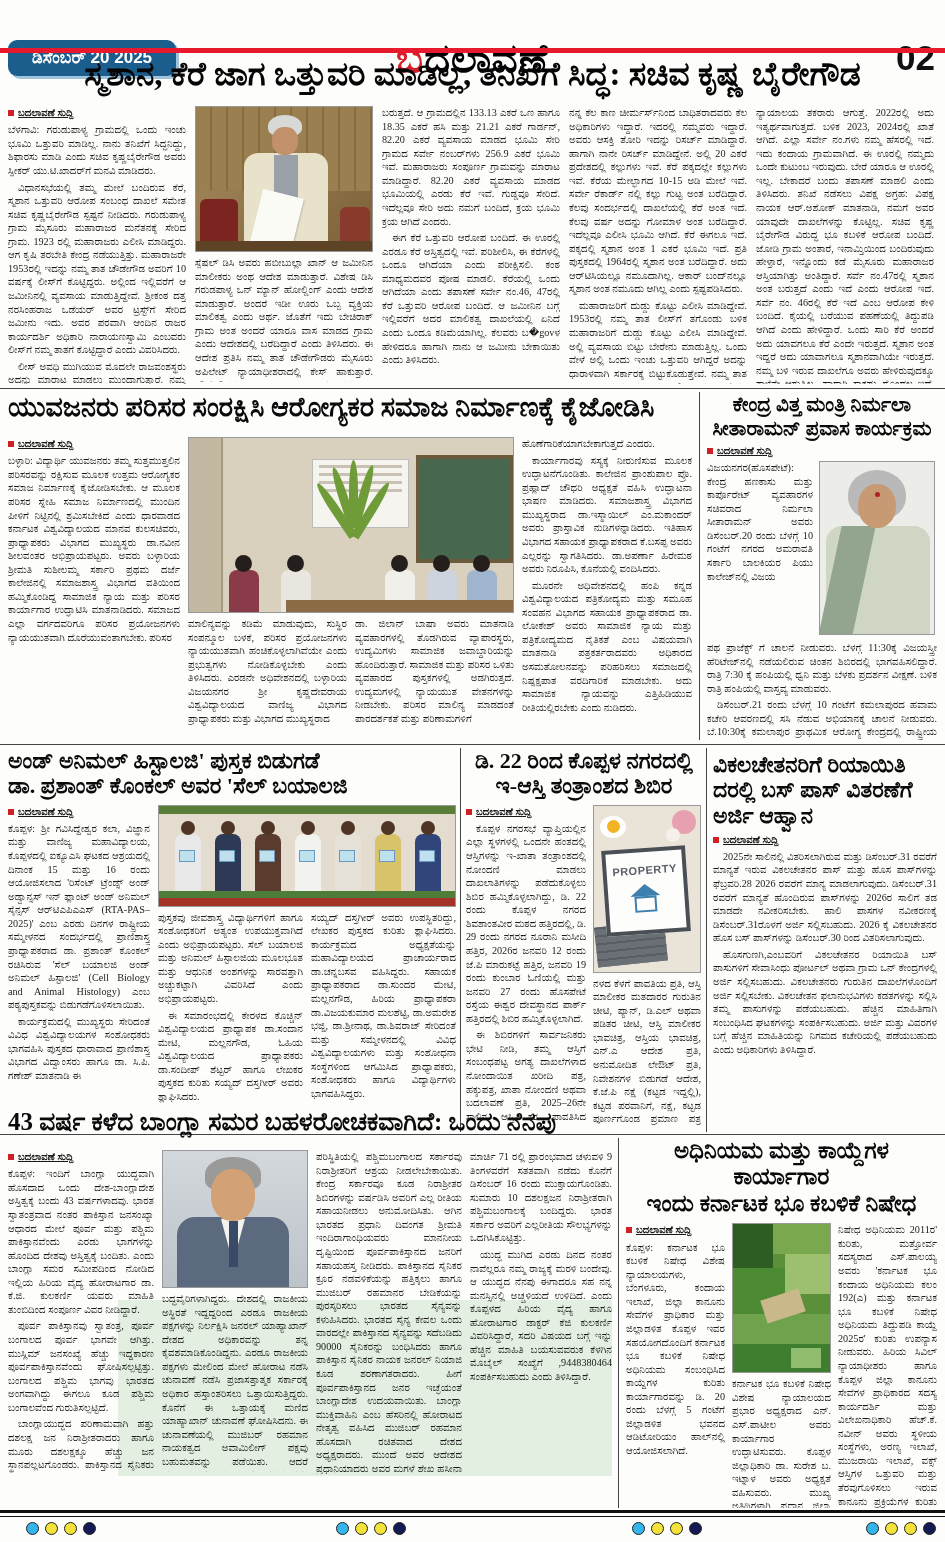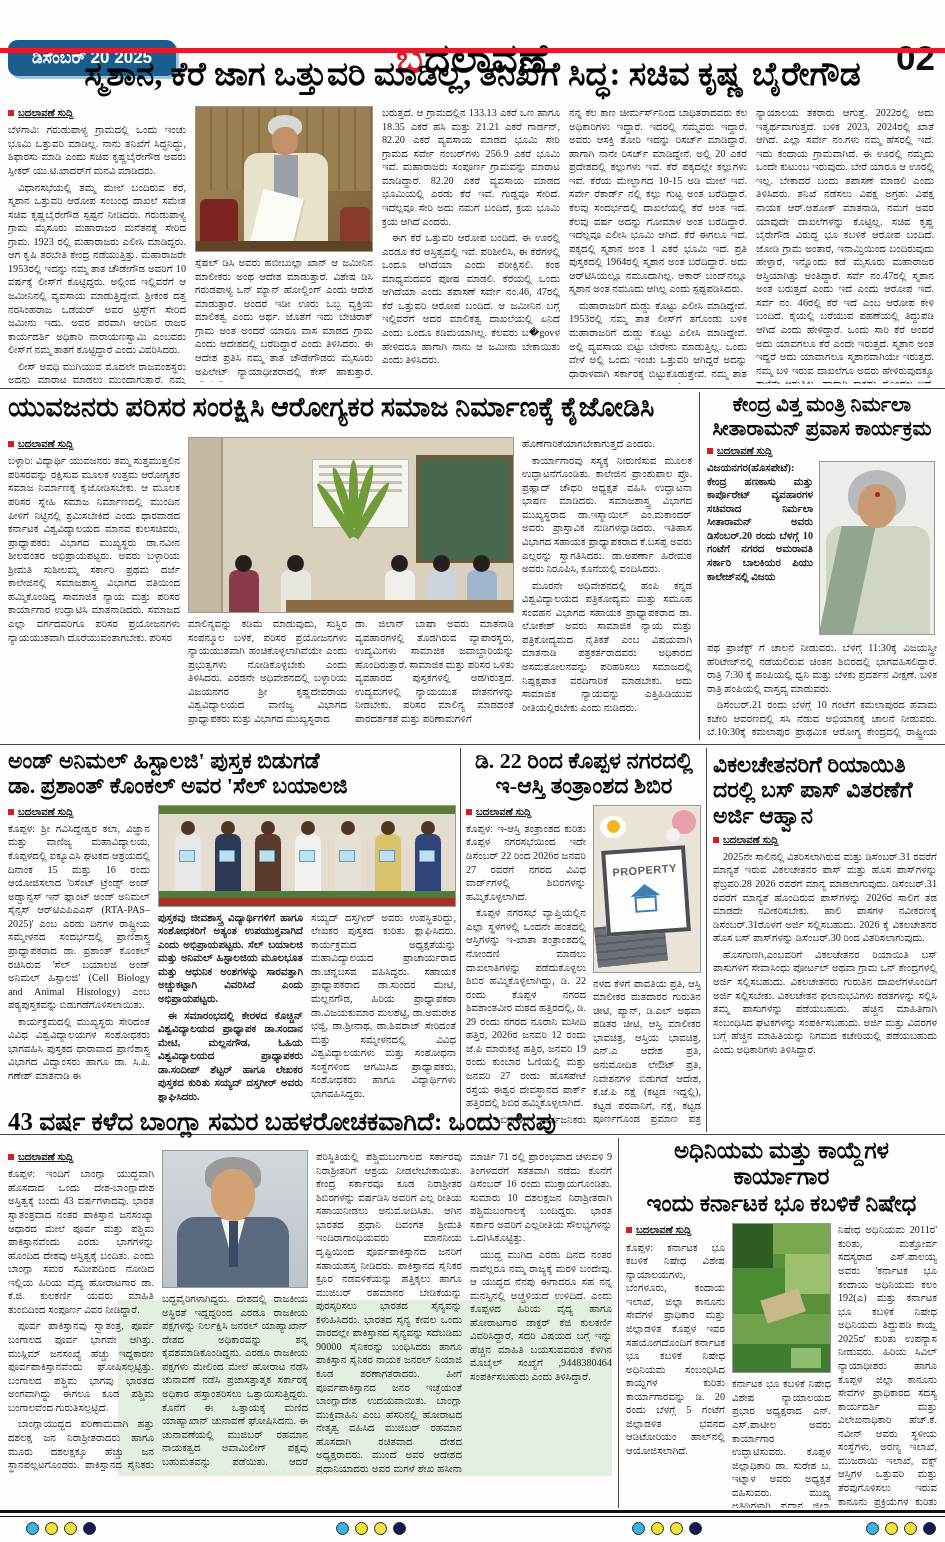--- a/index.html
+++ b/index.html
@@ -219,21 +219,21 @@
   </div>
 
   <div class="vrule" style="left:699px;top:392px;height:348px;"></div>
 
   <div style="position:absolute;left:707px;top:392px;width:230px;height:348px;overflow:hidden;">
     <div class="h2b" style="text-align:center;">
       <div>ಕೇಂದ್ರ ವಿತ್ತ ಮಂತ್ರಿ ನಿರ್ಮಲಾ</div>
       <div>ಸೀತಾರಾಮನ್ ಪ್ರವಾಸ ಕಾರ್ಯಕ್ರಮ</div>
     </div>
     <div class="byline" style="margin-top:5px;"><span class="sq"></span><u>ಬದಲಾವಣೆ ಸುದ್ದಿ</u></div>
-    <div class="flexrow" style="gap:6px;font-weight:bold;">
+    <div class="flexrow" style="gap:6px;">
       <div class="body-col" style="width:106px;height:176px;">
         <p class="nofirst">ವಿಜಯನಗರ(ಹೊಸಪೇಟೆ): ಕೇಂದ್ರ ಹಣಕಾಸು ಮತ್ತು ಕಾರ್ಪೊರೇಟ್ ವ್ಯವಹಾರಗಳ ಸಚಿವರಾದ ನಿರ್ಮಲಾ ಸೀತಾರಾಮನ್ ಅವರು ಡಿಸೆಂಬರ್.20 ರಂದು ಬೆಳಗ್ಗೆ 10 ಗಂಟೆಗೆ ನಗರದ ಅಮರಾವತಿ ಸರ್ಕಾರಿ ಬಾಲಕಿಯರ ಪಿಯು ಕಾಲೇಜ್‌ನಲ್ಲಿ ವಿಜಯ</p>
       </div>
       <div class="ph ph-nirmala" style="width:116px;height:174px;">
         <div class="sari"></div>
         <div class="drape"></div>
         <div class="hair"></div>
         <div class="face"></div>
         <div class="bindi"></div>
       </div>
@@ -286,21 +286,21 @@
               <i></i>
             </div>
           <div class="fig" style="left:256px;background:#31457a;">
               <b></b>
               <i></i>
             </div>
           <div class="plants"></div>
           <div class="carpet"></div>
         </div>
         <div class="flexrow" style="gap:8px;">
-          <div class="body-col" style="width:145px;height:214px;font-weight:bold;">
+          <div class="body-col" style="width:145px;height:214px;">
             <p class="nofirst">ಪುಸ್ತಕವು ಜೀವಶಾಸ್ತ್ರ ವಿದ್ಯಾರ್ಥಿಗಳಿಗೆ ಹಾಗೂ ಸಂಶೋಧಕರಿಗೆ ಅತ್ಯಂತ ಉಪಯುಕ್ತವಾಗಿದೆ ಎಂದು ಅಭಿಪ್ರಾಯಪಟ್ಟರು. ಸೆಲ್ ಬಯಾಲಜಿ ಮತ್ತು ಅನಿಮಲ್ ಹಿಸ್ಟಾಲಜಿಯ ಮೂಲಭೂತ ಮತ್ತು ಆಧುನಿಕ ಅಂಶಗಳನ್ನು ಸಾರವತ್ತಾಗಿ ಅಚ್ಚುಕಟ್ಟಾಗಿ ವಿವರಿಸಿದೆ ಎಂದು ಅಭಿಪ್ರಾಯಪಟ್ಟರು.</p>
             <p>ಈ ಸಮಾರಂಭದಲ್ಲಿ ಕೇರಳದ ಕೊಚ್ಚಿನ್ ವಿಶ್ವವಿದ್ಯಾಲಯದ ಪ್ರಾಧ್ಯಾಪಕ ಡಾ.ಸಂದಾನ ಮೇಟಿ, ಮಲ್ಲನಗೌಡ, ಓಹಿಯ ವಿಶ್ವವಿದ್ಯಾಲಯದ ಪ್ರಾಧ್ಯಾಪಕರು ಡಾ.ಸಂದೀಪ್ ಶೆಟ್ಟರ್ ಹಾಗೂ ಲೇಖಕರ ಪುಸ್ತಕದ ಕುರಿತು ಸಯ್ಯದ್ ದಸ್ತಗೀರ್ ಅವರು ಶ್ಲಾಘಿಸಿದರು.</p>
           </div>
           <div class="body-col" style="width:145px;height:214px;">
             <p class="nofirst">ಸಯ್ಯದ್ ದಸ್ತಗೀರ್ ಅವರು ಉಪಸ್ಥಿತರಿದ್ದು, ಲೇಖಕರ ಪುಸ್ತಕದ ಕುರಿತು ಶ್ಲಾಘಿಸಿದರು. ಕಾರ್ಯಕ್ರಮದ ಅಧ್ಯಕ್ಷತೆಯನ್ನು ಮಹಾವಿದ್ಯಾಲಯದ ಪ್ರಾಚಾರ್ಯರಾದ ಡಾ.ಚನ್ನಬಸವ ವಹಿಸಿದ್ದರು. ಸಹಾಯಕ ಪ್ರಾಧ್ಯಾಪಕರಾದ ಡಾ.ಸುಂದರ ಮೇಟಿ, ಮಲ್ಲನಗೌಡ, ಹಿರಿಯ ಪ್ರಾಧ್ಯಾಪಕರಾ ಡಾ.ವಿಜಯಕುಮಾರ ಮಲಶೆಟ್ಟಿ, ಡಾ.ಅಮರೇಶ ಭಜ್ಜಿ, ಡಾ.ಶ್ರೀನಾಥ, ಡಾ.ಶಿವರಾಜ್ ಸೇರಿದಂತೆ ಮತ್ತು ಸಮ್ಮೇಳನದಲ್ಲಿ ವಿವಿಧ ವಿಶ್ವವಿದ್ಯಾಲಯಗಳು ಮತ್ತು ಸಂಶೋಧನಾ ಸಂಸ್ಥೆಗಳಿಂದ ಆಗಮಿಸಿದ ಪ್ರಾಧ್ಯಾಪಕರು, ಸಂಶೋಧಕರು ಹಾಗೂ ವಿದ್ಯಾರ್ಥಿಗಳು ಭಾಗವಹಿಸಿದ್ದರು.</p>
           </div>
         </div>
       </div>
     </div>
   </div>
@@ -308,21 +308,20 @@
   <div class="vrule" style="left:460px;top:748px;height:384px;"></div>
 
   <div style="position:absolute;left:466px;top:748px;width:236px;height:384px;">
     <div class="h2c" style="text-align:center;">
       <div>ಡಿ. 22 ರಿಂದ ಕೊಪ್ಪಳ ನಗರದಲ್ಲಿ</div>
       <div>ಇ-ಆಸ್ತಿ ತಂತ್ರಾಂಶದ ಶಿಬಿರ</div>
     </div>
     <div class="flexrow" style="gap:7px;margin-top:6px;">
       <div class="body-col" style="width:120px;height:322px;">
         <div class="byline"><span class="sq"></span><u>ಬದಲಾವಣೆ ಸುದ್ದಿ</u></div>
-        <p class="nofirst">ಕೊಪ್ಪಳ: ಇ-ಆಸ್ತಿ ತಂತ್ರಾಂಶದ ಕುರಿತು ಕೊಪ್ಪಳ ನಗರಸಭೆಯಿಂದ ಇದೇ ಡಿಸೆಂಬರ್ 22 ರಿಂದ 2026ರ ಜನವರಿ 27 ರವರೆಗೆ ನಗರದ ವಿವಿಧ ವಾರ್ಡ್‌ಗಳಲ್ಲಿ ಶಿಬಿರಗಳನ್ನು ಹಮ್ಮಿಕೊಳ್ಳಲಾಗಿದೆ.</p>
         <p>ಕೊಪ್ಪಳ ನಗರಸಭೆ ವ್ಯಾಪ್ತಿಯಲ್ಲಿನ ಎಲ್ಲಾ ಸ್ಥಳಗಳಲ್ಲಿ ಒಂದನೇ ಹಂತದಲ್ಲಿ ಆಸ್ತಿಗಳನ್ನು ಇ-ಖಾತಾ ತಂತ್ರಾಂಶದಲ್ಲಿ ನೋಂದಣಿ ಮಾಡಲು ದಾಖಲಾತಿಗಳನ್ನು ಪಡೆದುಕೊಳ್ಳಲು ಶಿಬಿರ ಹಮ್ಮಿಕೊಳ್ಳಲಾಗಿದ್ದು, ಡಿ. 22 ರಂದು ಕೊಪ್ಪಳ ನಗರದ ಶಿವಶಾಂತವೀರ ಮಠದ ಹತ್ತಿರದಲ್ಲಿ, ಡಿ. 29 ರಂದು ನಗರದ ನೂರಾನಿ ಮಸೀದಿ ಹತ್ತಿರ, 2026ರ ಜನವರಿ 12 ರಂದು ಜೆ.ಪಿ ಮಾರುಕಟ್ಟೆ ಹತ್ತಿರ, ಜನವರಿ 19 ರಂದು ಕುಂಬಾರ ಓಣಿಯಲ್ಲಿ ಮತ್ತು ಜನವರಿ 27 ರಂದು ಹೊಸಪೇಟೆ ರಸ್ತೆಯ ಈಶ್ವರ ದೇವಸ್ಥಾನದ ಪಾರ್ಕ್ ಹತ್ತಿರದಲ್ಲಿ ಶಿಬಿರ ಹಮ್ಮಿಕೊಳ್ಳಲಾಗಿದೆ.</p>
         <p>ಈ ಶಿಬಿರಗಳಿಗೆ ಸಾರ್ವಜನಿಕರು ಭೇಟಿ ನೀಡಿ, ತಮ್ಮ ಆಸ್ತಿಗೆ ಸಂಬಂಧಪಟ್ಟ ಅಗತ್ಯ ದಾಖಲೆಗಳಾದ ನೋಂದಾಯಿತ ಖರೀದಿ ಪತ್ರ, ಹಕ್ಕುಪತ್ರ, ಖಾತಾ ನೋಂದಣಿ ಅಥವಾ ಬದಲಾವಣೆ ಪ್ರತಿ, 2025–26ನೇ ಸಾಲಿನ ಆಸ್ತಿ ಕರ ಪಾವತಿಸಿದ ರಶೀದಿಗಳು,</p>
       </div>
       <div style="width:108px;height:322px;overflow:hidden;">
         <div class="ph ph-prop" style="width:108px;height:168px;margin-bottom:4px;">
           <div class="egg"></div>
           <div class="yolk"></div>
           <div class="flower"></div>
           <div class="flower2"></div>
           <div class="kbd"></div>

